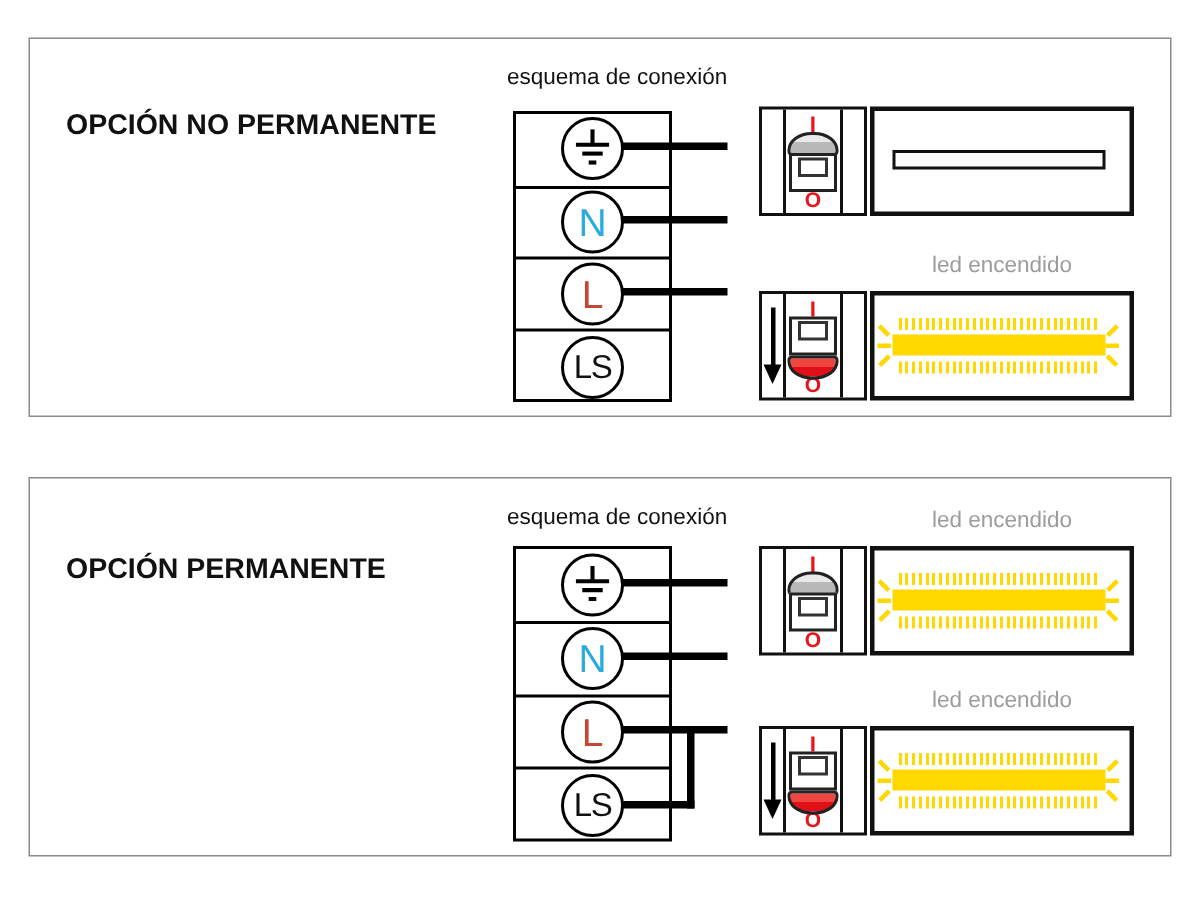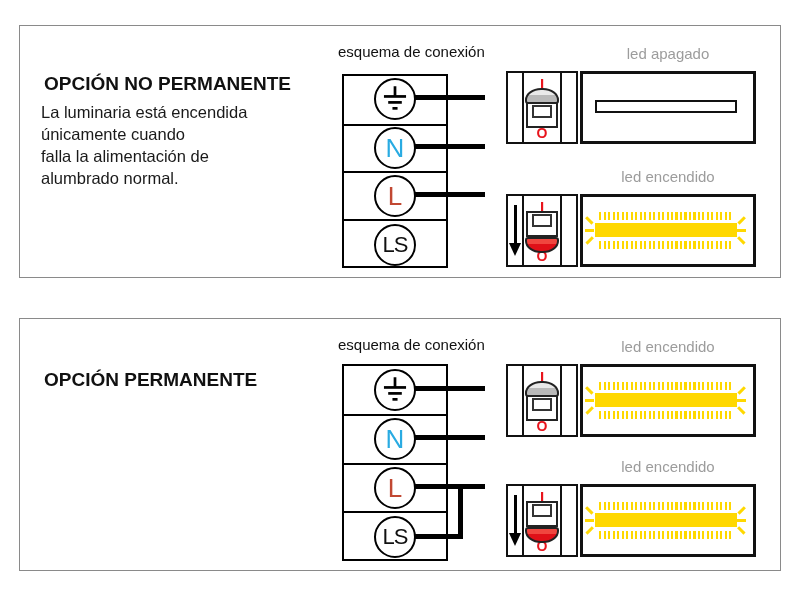--- a/index.html
+++ b/index.html
@@ -121,24 +121,20 @@
   .rays.right .ray.a{top:5px;transform:rotate(-45deg);}
   .rays.right .ray.b{top:15px;}
   .rays.right .ray.c{top:25px;transform:rotate(45deg);}
   .gsym{display:block;}
 </style>
 </head>
 <body>
 
 <section class="panel panel-1">
   <h1>OPCIÓN NO PERMANENTE</h1>
-  <p class="desc">La luminaria está encendida
-únicamente cuando
-falla la alimentación de
-alumbrado normal.</p>
   <div class="schema-label">esquema de conexión</div>
 
   <div class="tblock">
     <div class="rowline r1"></div>
     <div class="rowline r2"></div>
     <div class="rowline r3"></div>
     <div class="tcircle c1">
       <svg class="gsym" width="34" height="34" viewBox="0 0 40 40">
         <g stroke="#000" stroke-width="3.2" fill="none">
           <line x1="20" y1="5" x2="20" y2="17"></line>
@@ -157,21 +153,20 @@
     <div class="tcircle c4">
       <span>LS</span>
     </div>
   </div>
 
   <div class="wire" style="left:393px;top:69px;width:72px;"></div>
   <div class="wire" style="left:393px;top:118px;width:72px;"></div>
   <div class="wire" style="left:393px;top:166px;width:72px;"></div>
 
   <div class="illus" style="top:45px;">
-    <div class="state-label">led apagado</div>
     <div class="switch-box">
       <div class="divider d1"></div>
       <div class="divider d2"></div>
       <div class="mark-i">I</div>
       <div class="mark-o">O</div>
       <div class="rocker up">
         <div class="cap"></div>
         <div class="body"></div>
       </div>
     </div>

